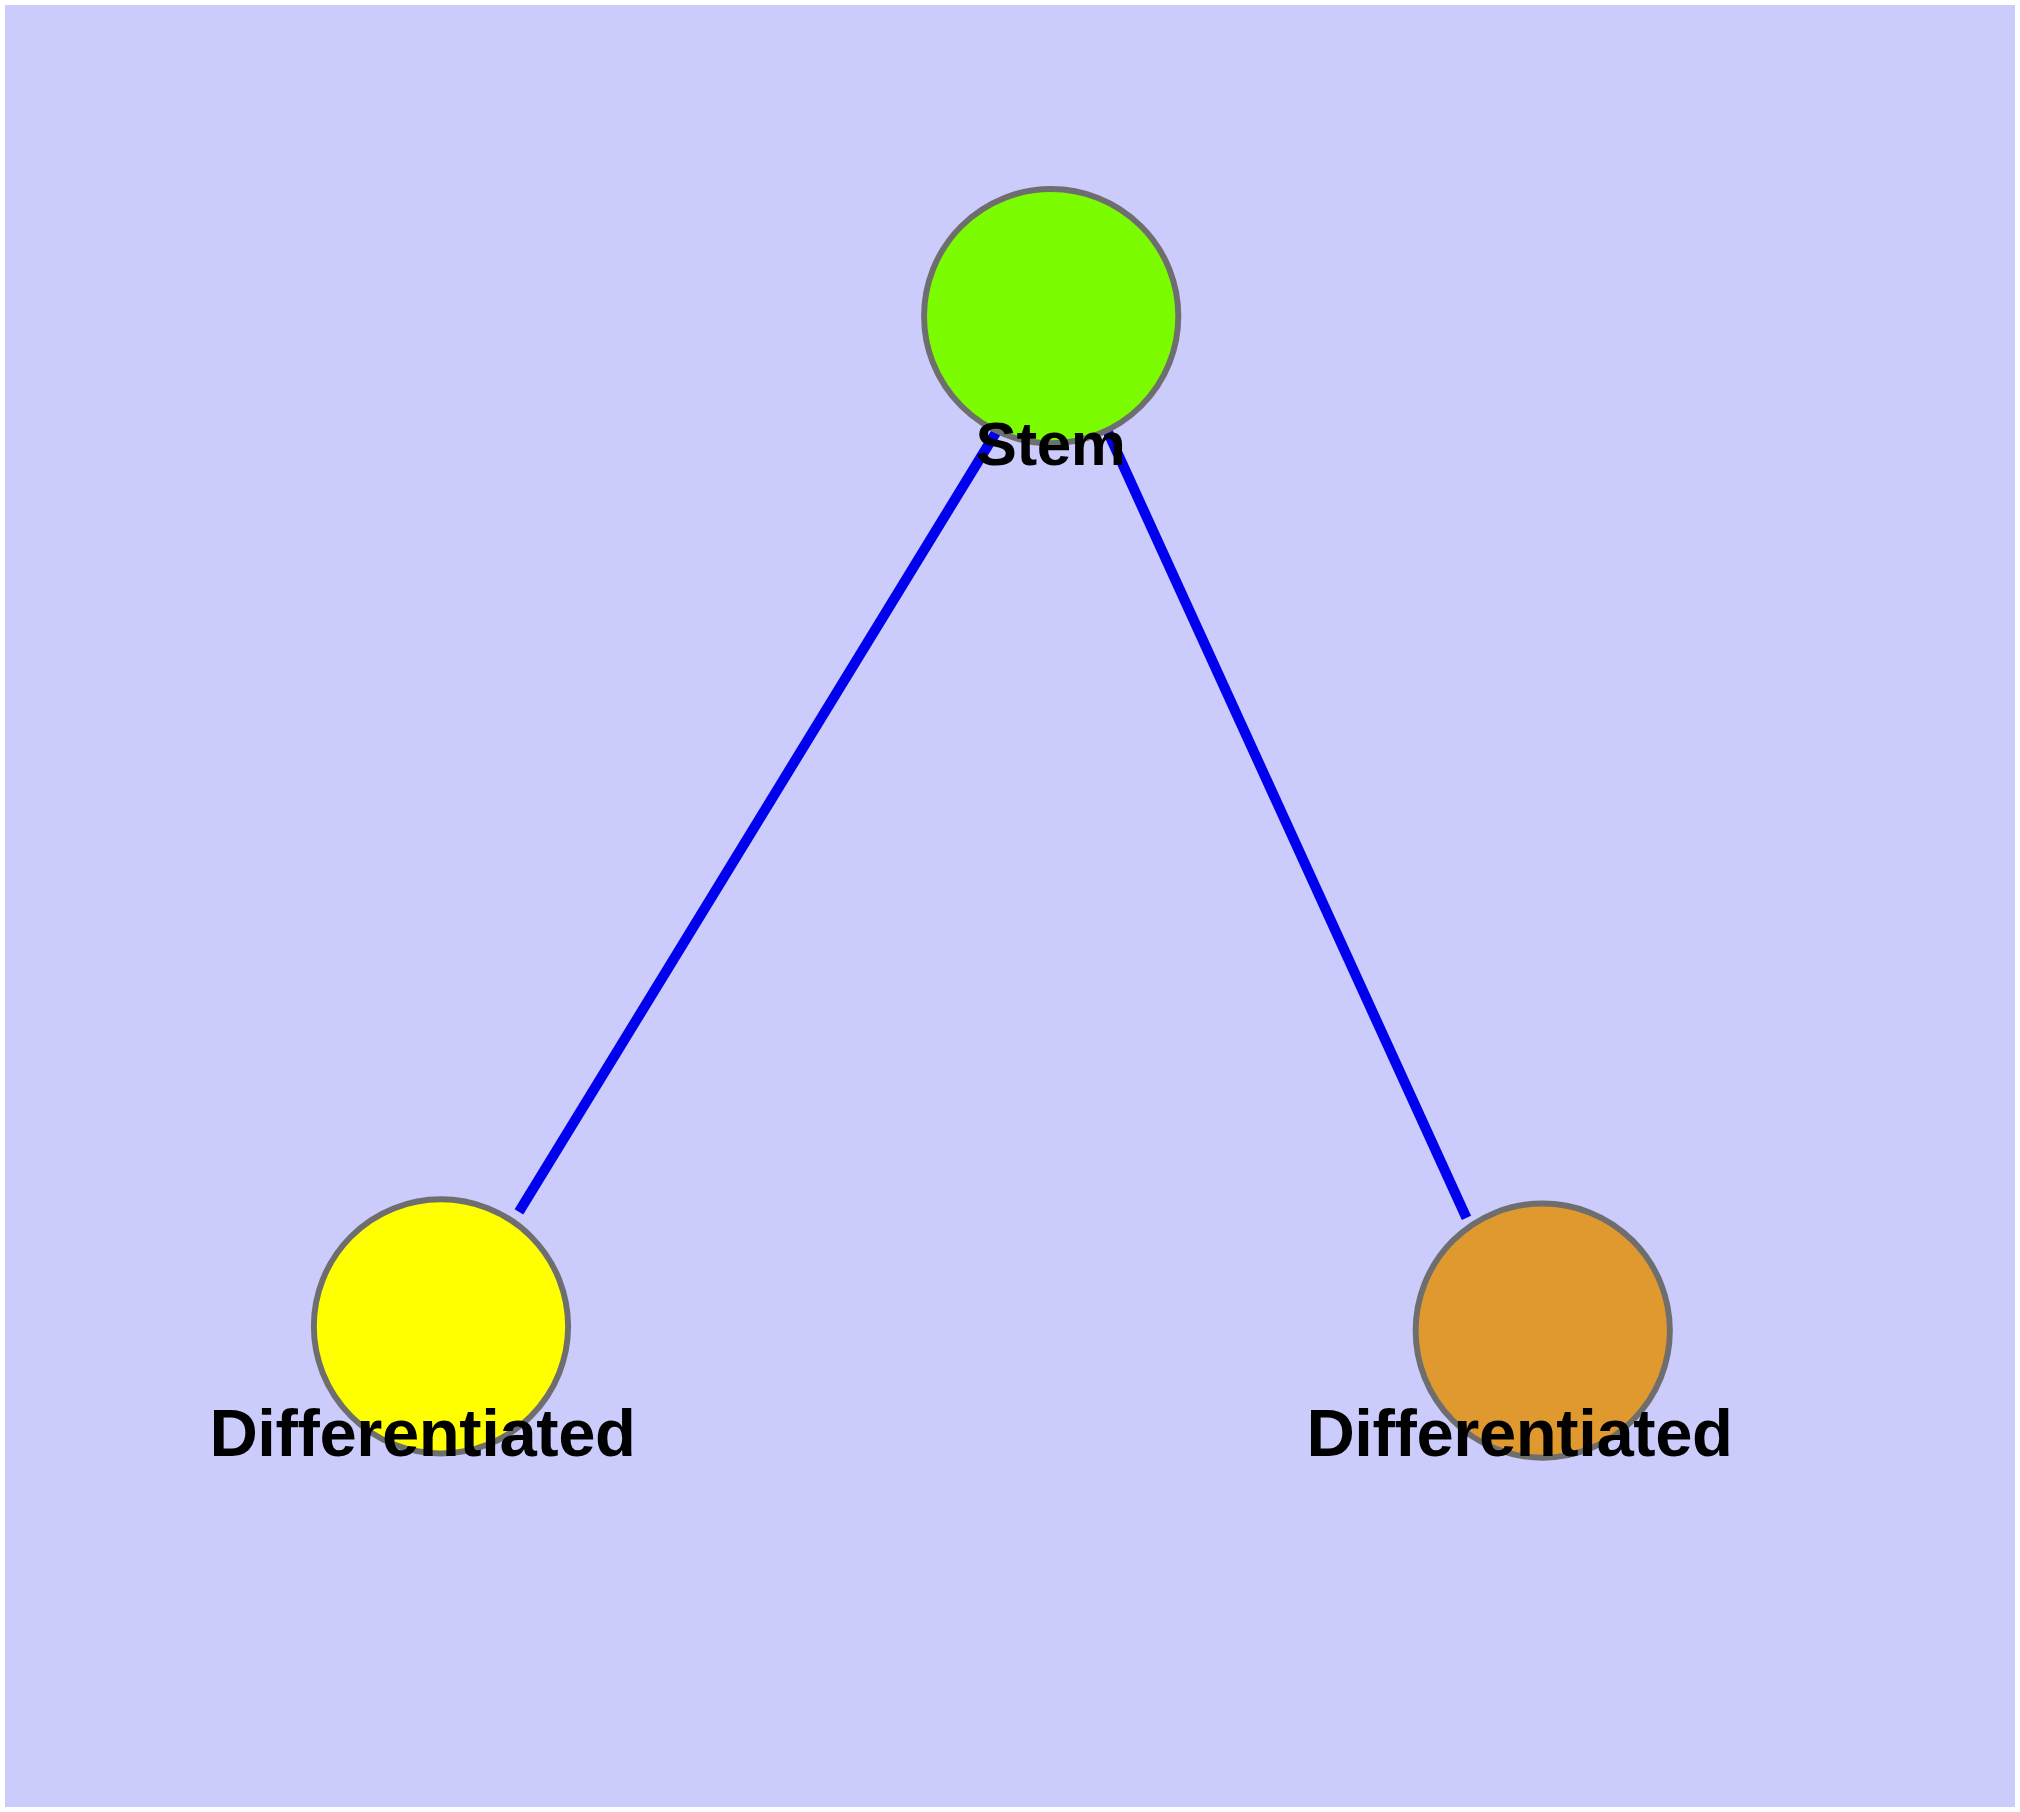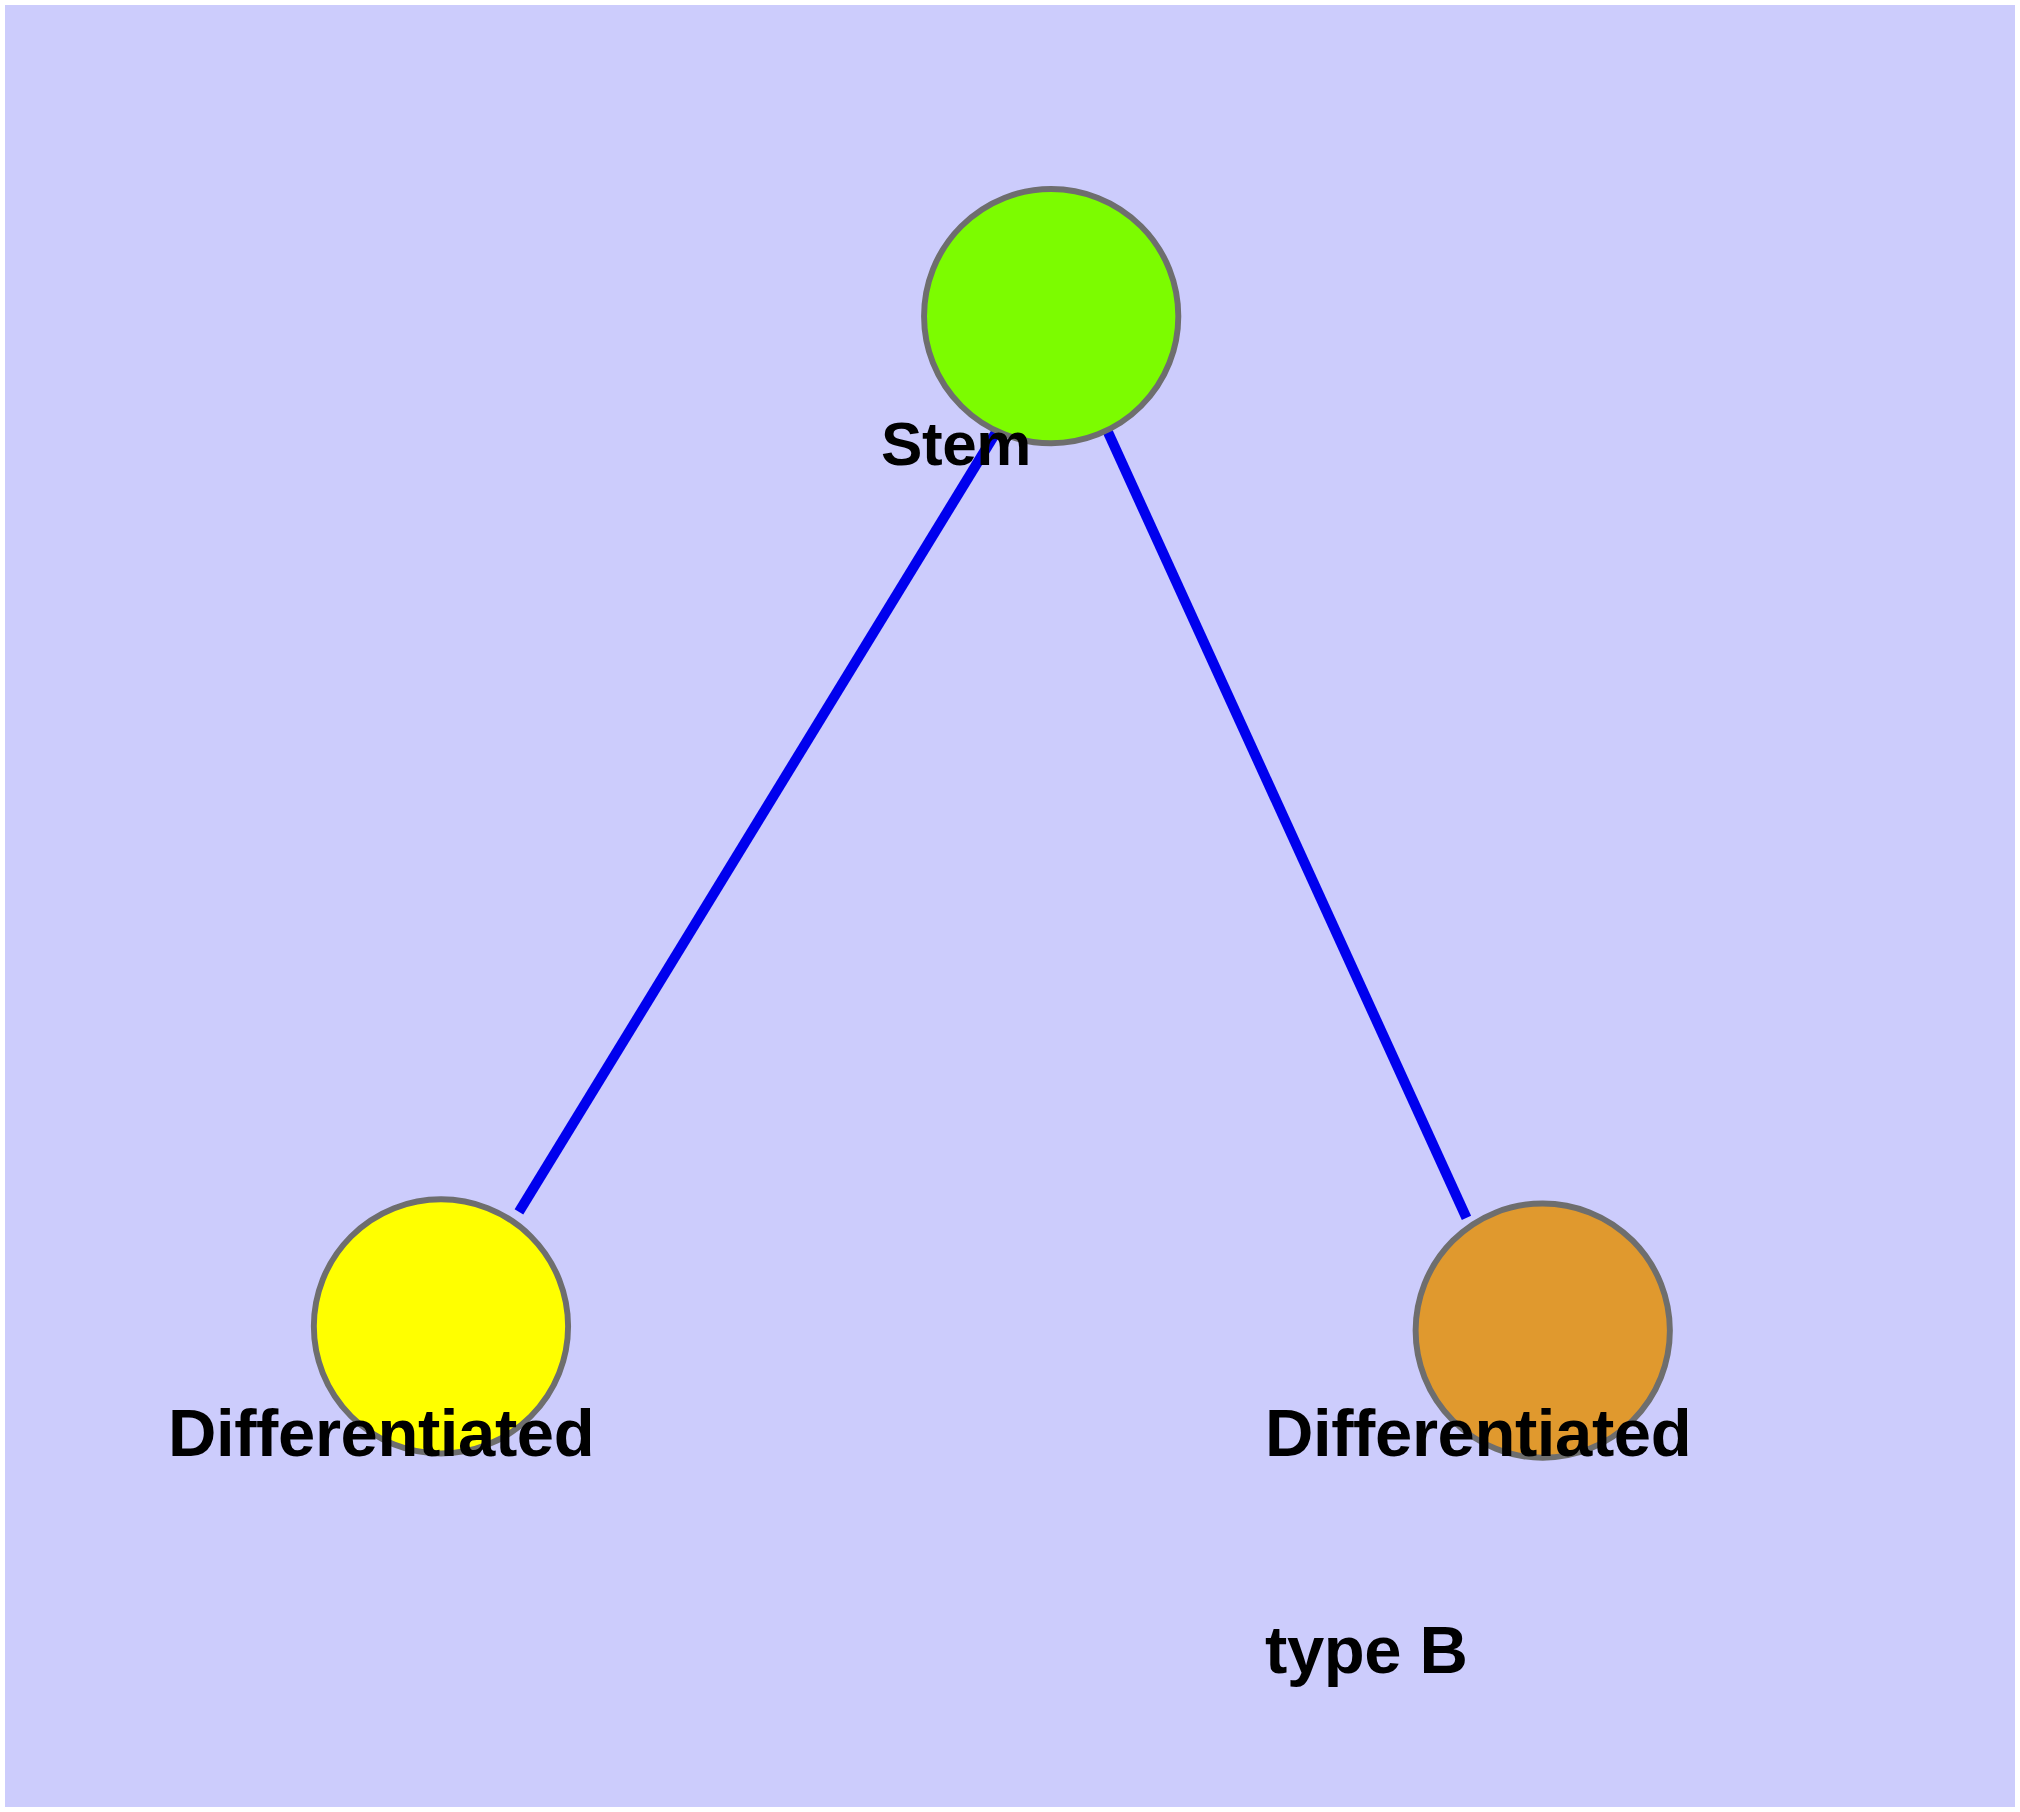--- a/index.html
+++ b/index.html
@@ -31,20 +31,21 @@
     width: 2021px;
     height: 1812px;
     display: block;
   }
   .node-label {
     position: absolute;
     color: #000000;
     font-weight: bold;
     font-family: "Liberation Sans", sans-serif;
     white-space: pre;
+    text-align: center;
     line-height: 1.08;
     letter-spacing: -0.4px;
     pointer-events: none;
   }
   .label-stem {
     font-size: 62px;
     left: 881px;
     top: 277px;
     width: 339px;
   }
@@ -82,16 +83,15 @@
   <div class="node-label label-stem">
     <div>Stem</div>
   </div>
 
   <div class="node-label label-typeA">
     <div>Differentiated</div>
   </div>
 
   <div class="node-label label-typeB">
     <div>Differentiated</div>
-    <div>type B</div>
   </div>
 </div>
 
 
 </body></html>

